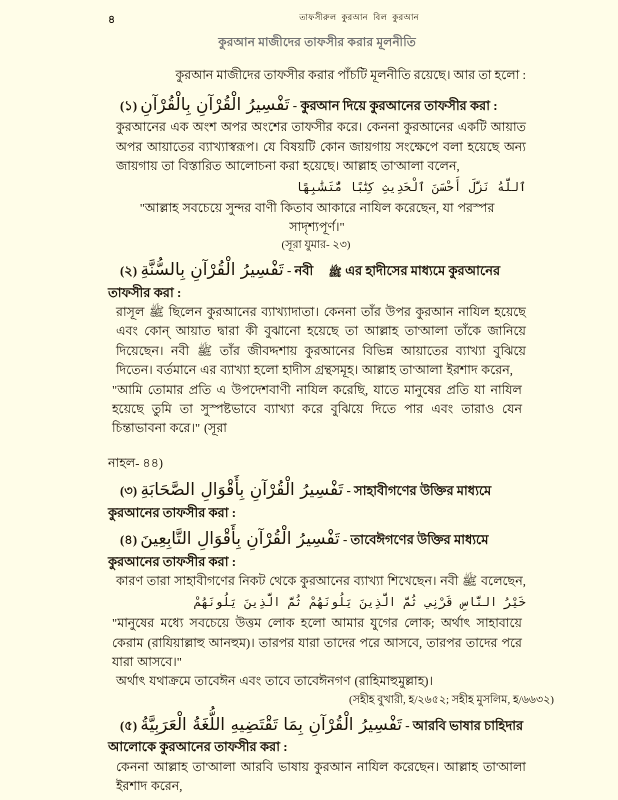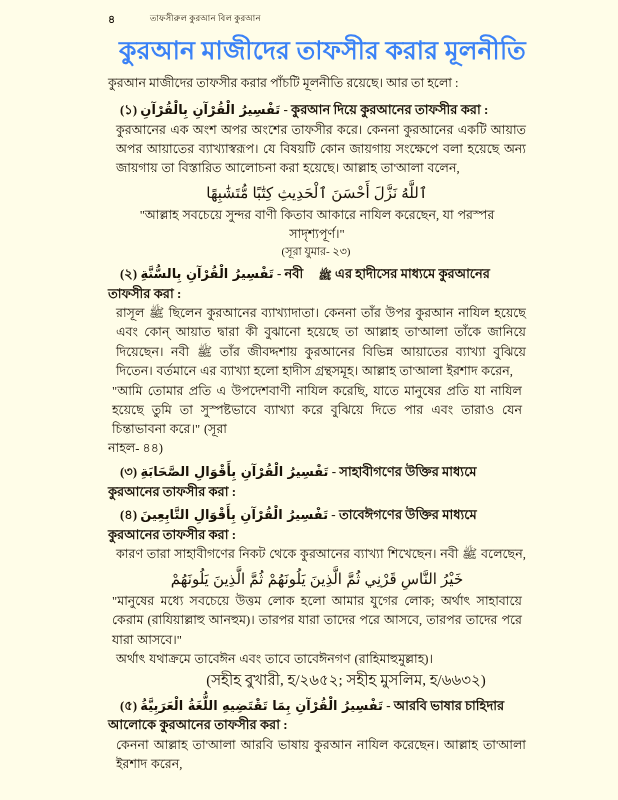--- a/index.html
+++ b/index.html
@@ -33,77 +33,77 @@
   .folio {
     font-size: 11px;
     font-weight: bold;
     letter-spacing: 0;
     line-height: 1;
     color: #161008;
   }
   .runhead-title {
     position: absolute;
     left: 0; right: 0;
-    text-align: left;
+    text-align: center;
     font-size: 8.5px;
     line-height: 1;
     color: #2a2010;
     letter-spacing: 0.2px;
     transform: translateX(42px);
+    font-family: Liberation Mono, monospace;
   }
   
   .chapter-title {
-    text-align: right;
-    font-size: 25px;
+    text-align: center;
+    font-size: 12px;
     font-weight: bold;
     line-height: 1.25;
     margin: 5px 0 6px 0;
     letter-spacing: 0.2px;
-    color: #3b82f6;
+    color: #737373;
   }
   
   .lead {
     font-size: 12.6px;
     line-height: 1.5;
-    text-align: left;
-    margin: 8px 0 7px 0;
+    text-align: right;
+    margin: 16px 0 7px 0;
   }
   .sec {
     margin: 0 0 2px 0;
   }
   .sec-head {
     font-size: 13px;
     font-weight: bold;
     line-height: 1.5;
     margin: 4px 0 1px 0;
     display: block;
     text-indent: 12px;
   }
   .sec-head .ar {
     font-family: "DejaVu Sans", "Liberation Sans", sans-serif;
-    font-size: 13px;
+    font-size: 17px;
     direction: rtl;
     unicode-bidi: isolate;
-    font-weight: bold;
+    font-weight: normal;
     letter-spacing: -0.2px;
   }
   .body-p {
     font-size: 12.6px;
     line-height: 1.52;
     text-align: justify;
     text-align-last: left;
     margin: 0 0 1px 8px;
     word-spacing: 0.6px;
   }
   .ayah {
-    font-family: Liberation Sans, sans-serif;
+    font-family: Liberation Mono, monospace;
     direction: rtl;
     unicode-bidi: isolate;
-    text-align: center;
-    font-size: 15px;
+    font-size: 12px;
     line-height: 1.6;
     margin: 3px 0 1px 0;
     letter-spacing: -0.1px;
   }
   .trans {
     font-size: 12.6px;
     line-height: 1.52;
     text-align: justify;
     text-align-last: left;
     margin: 0;
@@ -114,29 +114,29 @@
     text-align: center;
     text-align-last: center;
   }
   .ref {
     font-size: 11px;
     text-align: center;
     line-height: 1.45;
     margin: 0 2px 2px 0;
   }
   .ref.cited {
-    font-size: 15px;
-    text-align: center;
+    font-size: 11px;
+    text-align: right;
     transform: translateX(30px);
   }
   .ref-left {
     font-size: 12.6px;
     text-align: left;
     line-height: 1.5;
-    margin: 0 0 2px 0;
+    margin: 16px 0 2px 0;
   }
   .sallam {
     font-family: "DejaVu Sans", "Liberation Sans", sans-serif;
     font-size: 11px;
     display: inline-block;
     transform: translateY(1px);
     letter-spacing: -0.5px;
   }
 </style>
 </head>

